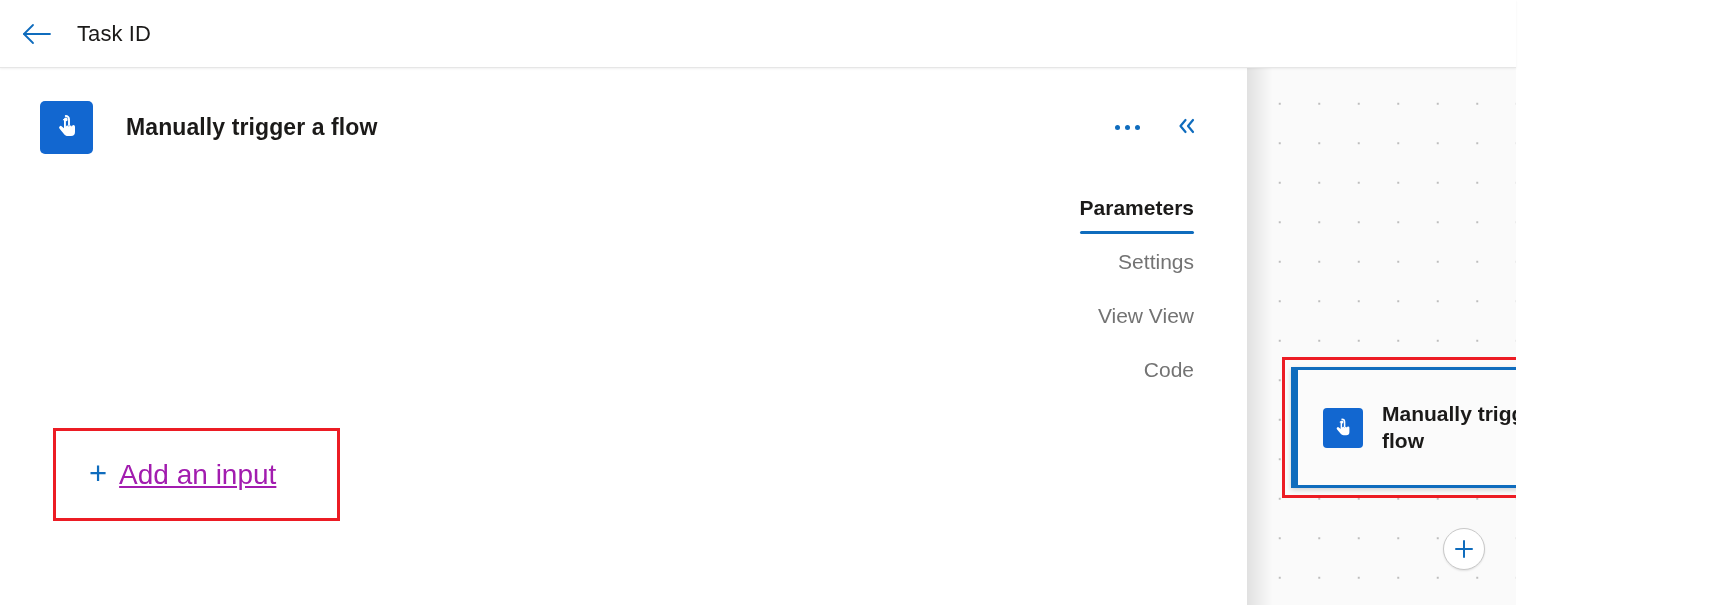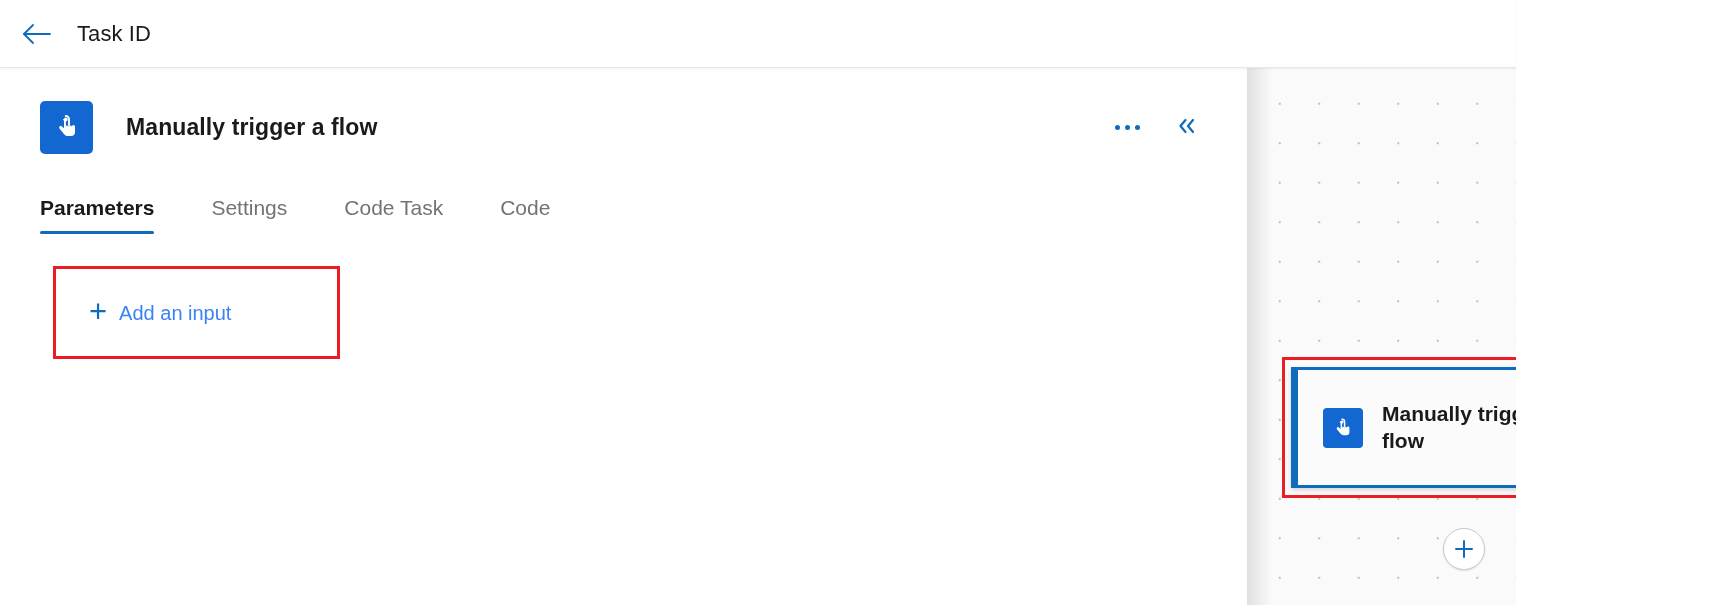--- a/index.html
+++ b/index.html
@@ -66,21 +66,22 @@
     color: #0f6cbd; width: 34px; height: 34px;
   }
   .ellipsis { display: flex; gap: 5px; align-items: center; }
   .ellipsis i { width: 5px; height: 5px; border-radius: 50%; background: #0f6cbd; display: block; }
 
   
   .tabs {
     display: flex; align-items: flex-end;
     padding-left: 40px;
     margin-top: 36px;
-    gap: 4px;
+    gap: 16px;
+    flex-direction: column;
   }
   .tab {
     font-size: 21px; color: #737373;
     padding: 0 0 14px 0; margin-right: 53px;
     cursor: pointer; position: relative;
     background: none; border: none;
     font-family: inherit;
   }
   .tab.active { font-weight: bold; color: #1b1a19; }
   .tab.active::after {
@@ -98,21 +99,21 @@
     position: absolute; inset: 0;
     display: flex; align-items: center;
     background: #ffffff; border: none; cursor: pointer;
     padding-left: 31px;
     font-family: inherit;
   }
   .add-plus {
     color: #0f6cbd; font-size: 31px; font-weight: 300; line-height: 1;
     margin-right: 12px; margin-top: -3px;
   }
-  .add-label { font-size: 20px; color: #3b82f6; }
+  .add-label { font-size: 28px; color: #a21caf; text-decoration: underline; }
 
   .redbox {
     position: absolute; border: 3px solid #ec1c24; pointer-events: none;
   }
   .redbox.annot-add { left: -5px; top: -4px; width: 287px; height: 93px; }
 
   
   .canvas {
     flex: 1 1 auto; position: relative; overflow: hidden;
     background-color: #fafafa;
@@ -209,21 +210,21 @@
                 <path d="M17 4 L12 10 L17 16" stroke="#0f6cbd" stroke-width="2.2" fill="none" stroke-linecap="round" stroke-linejoin="round"></path>
               </svg>
             </span>
           </button>
         </div>
       </div>
 
       <div class="tabs">
         <button class="tab active">Parameters</button>
         <button class="tab">Settings</button>
-        <button class="tab">Code Task</button>
+        <button class="tab">View View</button>
         <button class="tab">Code</button>
       </div>
 
       <div class="add-input-wrap">
         <button class="add-input-btn">
           <span class="add-plus">+</span>
           <span class="add-label">Add an input</span>
         </button>
         <div class="redbox annot-add"></div>
       </div>

